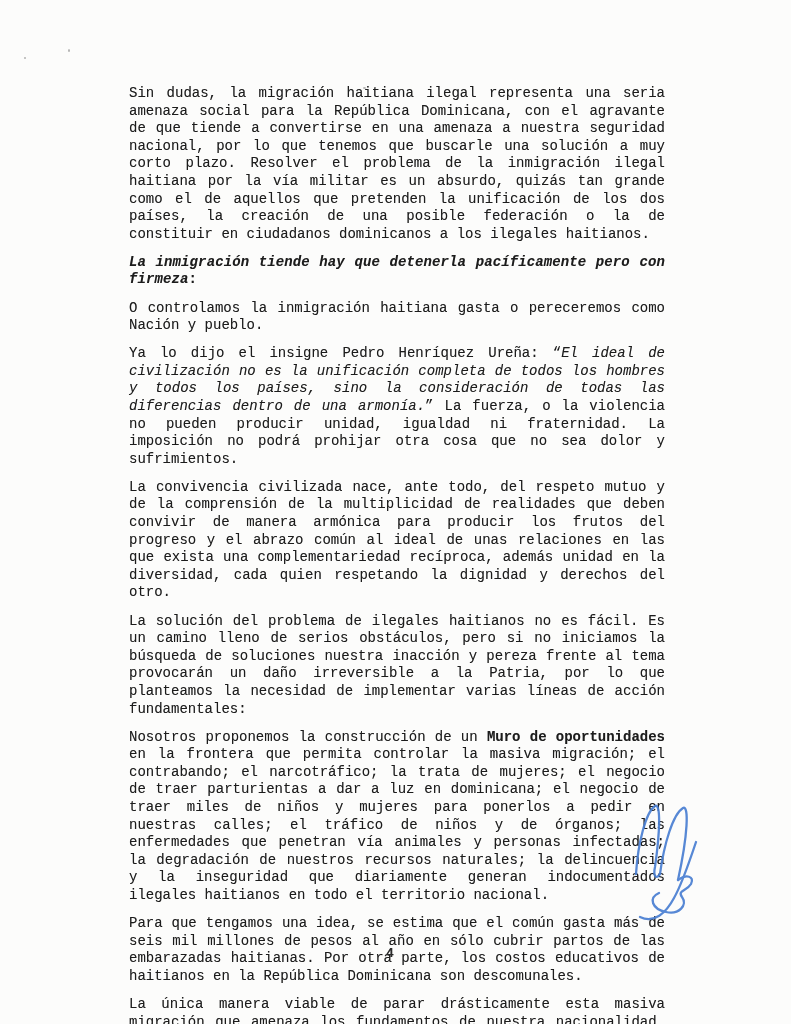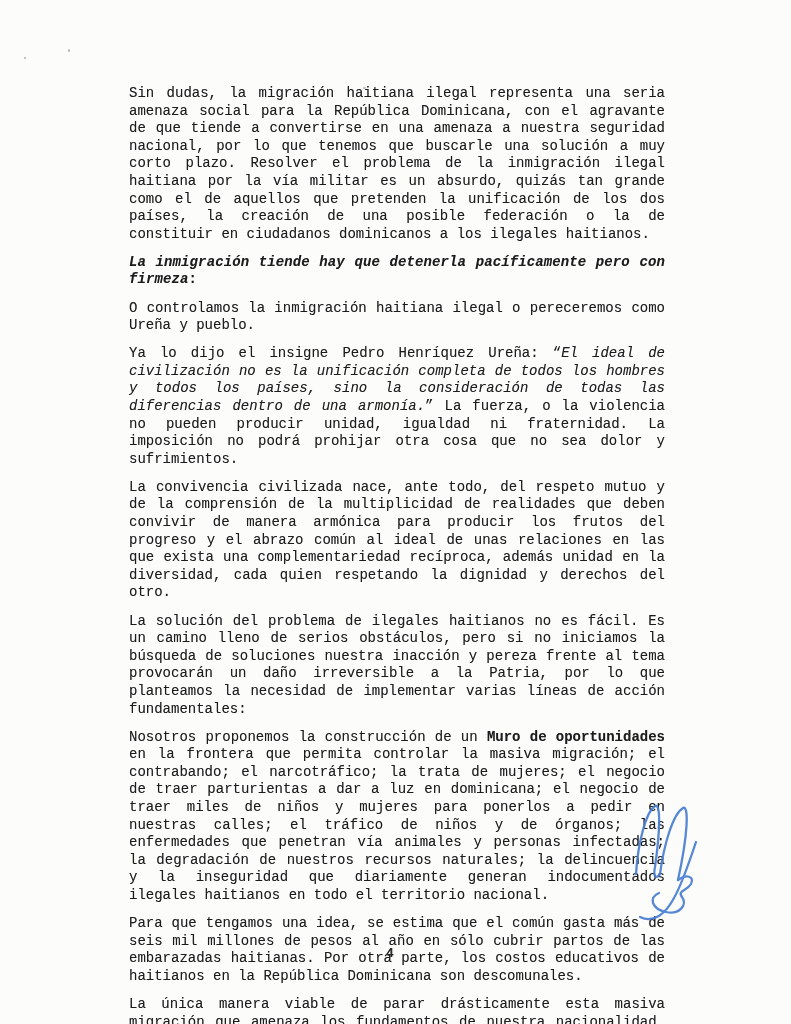--- a/index.html
+++ b/index.html
@@ -83,21 +83,21 @@
   <div class="speck speck-1"></div>
   <div class="speck speck-2"></div>
   <div class="speck speck-3"></div>
 
   <main class="text-block">
 
     <p class="para"><span class="run-normal">Sin dudas, la migración haitiana ilegal representa una seria amenaza social para la República Dominicana, con el agravante de que tiende a convertirse en una amenaza a nuestra seguridad nacional, por lo que tenemos que buscarle una solución a muy corto plazo. Resolver el problema de la inmigración ilegal haitiana por la vía militar es un absurdo, quizás tan grande como el de aquellos que pretenden la unificación de los dos países, la creación de una posible federación o la de constituir en ciudadanos dominicanos a los ilegales haitianos.</span></p>
 
     <p class="para heading"><span class="run-bolditalic">La inmigración tiende hay que detenerla pacíficamente pero con firmeza</span><span class="run-colon">:</span></p>
 
-    <p class="para"><span class="run-normal">O controlamos la inmigración haitiana ilegal o pereceremos como Ureña y pueblo.</span></p>
+    <p class="para"><span class="run-normal">O controlamos la inmigración haitiana gasta o pereceremos como Nación y pueblo.</span></p>
 
     <p class="para"><span class="run-normal">Ya lo dijo el insigne Pedro Henríquez Ureña: “</span><span class="run-italic">El ideal de civilización no es la unificación completa de todos los hombres y todos los países, sino la consideración de todas las diferencias dentro de una armonía.</span><span class="run-normal">” La fuerza, o la violencia no pueden producir unidad, igualdad ni fraternidad. La imposición no podrá prohijar otra cosa que no sea dolor y sufrimientos.</span></p>
 
     <p class="para"><span class="run-normal">La convivencia civilizada nace, ante todo, del respeto mutuo y de la comprensión de la multiplicidad de realidades que deben convivir de manera armónica para producir los frutos del progreso y el abrazo común al ideal de unas relaciones en las que exista una complementariedad recíproca, además unidad en la diversidad, cada quien respetando la dignidad y derechos del otro.</span></p>
 
     <p class="para"><span class="run-normal">La solución del problema de ilegales haitianos no es fácil. Es un camino lleno de serios obstáculos, pero si no iniciamos la búsqueda de soluciones nuestra inacción y pereza frente al tema provocarán un daño irreversible a la Patria, por lo que planteamos la necesidad de implementar varias líneas de acción fundamentales:</span></p>
 
 
     <p class="para"><span class="run-normal">Nosotros proponemos la construcción de un </span><span class="run-bold">Muro de oportunidades</span><span class="run-normal"> en la frontera que permita controlar la masiva migración; el contrabando; el narcotráfico; la trata de mujeres; el negocio de traer parturientas a dar a luz en dominicana; el negocio de traer miles de niños y mujeres para ponerlos a pedir en nuestras calles; el tráfico de niños y de órganos; las enfermedades que penetran vía animales y personas infectadas; la degradación de nuestros recursos naturales; la delincuencia y la inseguridad que diariamente generan indocumentados ilegales haitianos en todo el territorio nacional.</span></p>
 

